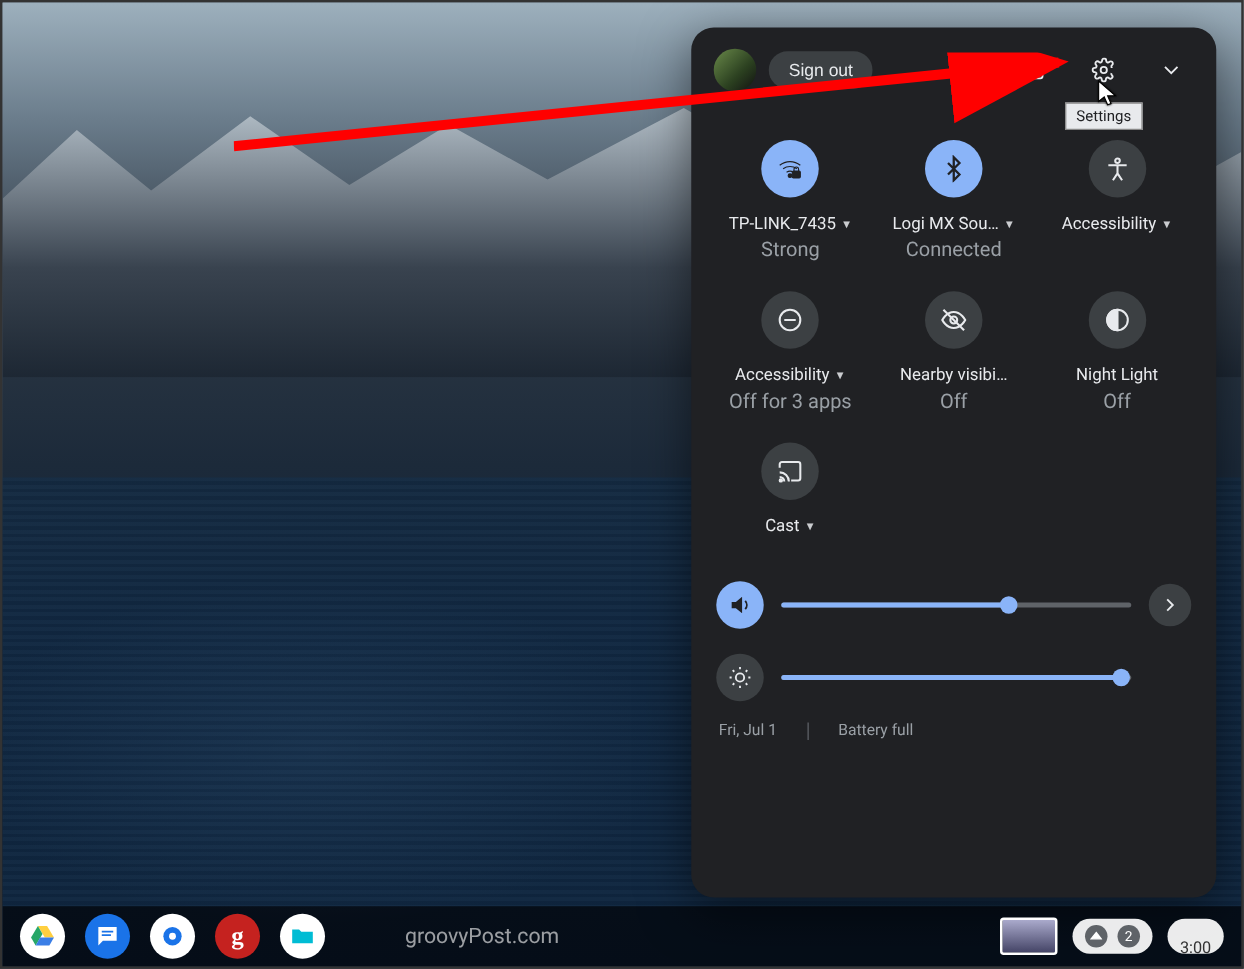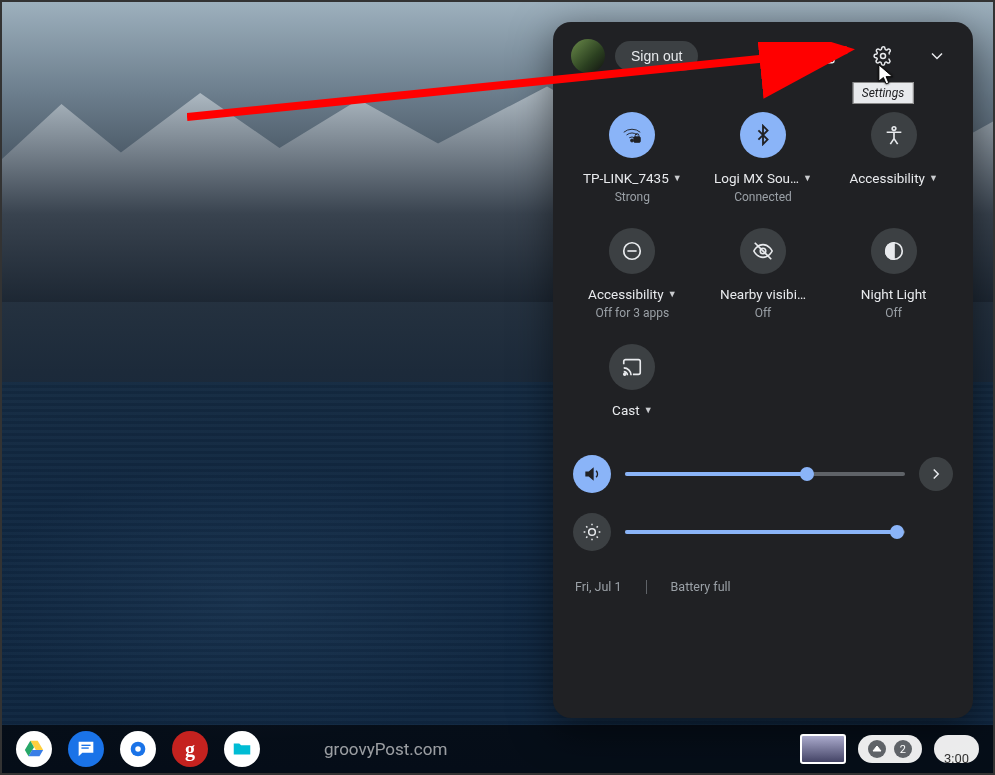--- a/index.html
+++ b/index.html
@@ -42,53 +42,53 @@
     background: linear-gradient(135deg,#6a8a4a 0,#2b4020 60%,#111 100%); flex-shrink:0;}
   .signout { background:#3c4043; color:#e8eaed; border:none;
     padding:7px 16px; border-radius:18px; font-size:14px; cursor:pointer;}
   .hdr-icons { margin-left:auto; display:flex; gap:18px; align-items:center;}
   .hbtn { width:36px; height:36px; border-radius:50%; background:transparent;
     display:flex; align-items:center; justify-content:center; color:#e8eaed; position:relative;}
   .hbtn svg { width:20px; height:20px; stroke:#e8eaed; fill:none; stroke-width:1.8;}
   .tooltip {
     position:absolute; top:44px; left:50%; transform:translateX(-50%);
     background:#e8eaed; color:#202124; padding:3px 8px; font-size:12px;
-    border:1px solid #888; white-space:nowrap;font-style:italic;
+    border:1px solid #888; white-space:nowrap;
   }
 
   .tiles { display:grid; grid-template-columns:repeat(3,1fr); gap:8px 8px;
     margin-top:30px;}
   .tile { text-align:center; padding:8px 2px;}
   .ticon { width:46px; height:46px; border-radius:50%; margin:0 auto 10px;
     display:flex; align-items:center; justify-content:center;}
   .ticon svg { width:22px; height:22px; }
   .ticon.on { background:#8ab4f8;}
   .ticon.on svg { stroke:#202124; fill:#202124;}
   .ticon.off { background:#3c4043;}
   .ticon.off svg { stroke:#e8eaed; fill:none;}
   .tlabel { font-size:13.5px; color:#e8eaed; display:inline-flex; align-items:center; gap:4px; max-width:100%; justify-content:center;}
   .tlabel .tri { font-size:9px; opacity:.85;}
-  .tsub { font-size:12px; color:#9aa0a6; margin-top:3px;}
+  .tsub { font-size:16px; color:#9aa0a6; margin-top:3px;}
 
   .sliders { margin-top:18px;}
   .srow { display:flex; align-items:center; gap:14px; padding:10px 2px;}
   .sicon { width:38px; height:38px; border-radius:50%; display:flex; align-items:center; justify-content:center;}
   .sicon.on { background:#8ab4f8;}
   .sicon.off { background:#3c4043;}
   .sicon svg{width:20px;height:20px;}
   .track { position:relative; flex:1; height:4px; background:#5f6368; border-radius:2px;}
   .fill { position:absolute; left:0; top:0; bottom:0; background:#8ab4f8; border-radius:2px;}
   .thumb { position:absolute; top:50%; width:14px; height:14px; border-radius:50%;
     background:#8ab4f8; transform:translate(-50%,-50%);}
   .arrowbtn { width:34px; height:34px; border-radius:50%; background:#3c4043;
     display:flex; align-items:center; justify-content:center;}
   .arrowbtn svg{width:18px;height:18px;stroke:#e8eaed;fill:none;stroke-width:2;}
 
   .panel-footer { display:flex; align-items:flex-end; gap:24px;
-    font-size:12.5px; color:#9aa0a6; margin-top:18px; padding-left:4px;}
+    font-size:12.5px; color:#9aa0a6; margin-top:6px; padding-left:4px;}
   .panel-footer .divider { width:1px; height:14px; background:#5f6368;}
 
   
   .shelf { position:absolute; left:0; right:0; bottom:0; height:48px;
     background:rgba(0,0,0,0.55); display:flex; align-items:center;
     padding:0 14px; color:#e8eaed;}
   .shelf-left { display:flex; gap:16px; align-items:center;}
   .app { width:36px; height:36px; border-radius:50%; display:flex;
     align-items:center; justify-content:center;}
   .app svg{width:22px;height:22px;}

